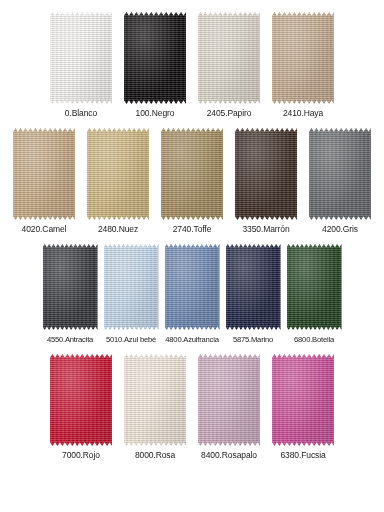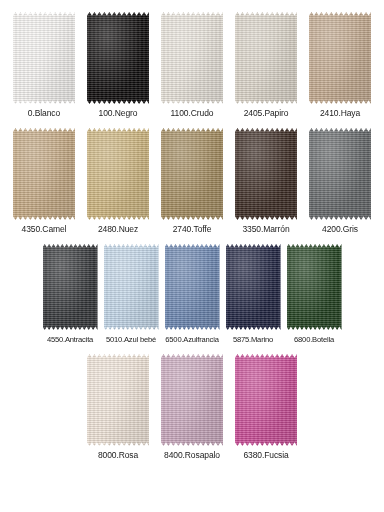--- a/index.html
+++ b/index.html
@@ -133,37 +133,33 @@
 <div class="swatch-row row-5">
       <div class="swatch-cell">
         <div class="swatch-chip" style="background: rgb(244, 242, 240);"></div>
         <div class="swatch-label">0.Blanco</div>
       </div>
       <div class="swatch-cell">
         <div class="swatch-chip" style="background: rgb(13, 11, 11);"></div>
         <div class="swatch-label">100.Negro</div>
       </div>
       <div class="swatch-cell">
-        <div class="swatch-chip" style="background: rgb(232, 227, 218);"></div>
-        <div class="swatch-label">1100.Crudo</div>
-      </div>
-      <div class="swatch-cell">
         <div class="swatch-chip" style="background: rgb(220, 213, 201);"></div>
         <div class="swatch-label">2405.Papiro</div>
       </div>
       <div class="swatch-cell">
         <div class="swatch-chip" style="background: rgb(195, 169, 142);"></div>
         <div class="swatch-label">2410.Haya</div>
       </div>
     </div>
     <div class="row-spacer"></div>
     <div class="swatch-row row-5">
       <div class="swatch-cell">
         <div class="swatch-chip" style="background: rgb(196, 168, 130);"></div>
-        <div class="swatch-label">4350.Camel</div>
+        <div class="swatch-label">4020.Camel</div>
       </div>
       <div class="swatch-cell">
         <div class="swatch-chip" style="background: rgb(205, 181, 126);"></div>
         <div class="swatch-label">2480.Nuez</div>
       </div>
       <div class="swatch-cell">
         <div class="swatch-chip" style="background: rgb(163, 139, 94);"></div>
         <div class="swatch-label">2740.Toffe</div>
       </div>
       <div class="swatch-cell">
@@ -180,34 +176,38 @@
       <div class="swatch-cell">
         <div class="swatch-chip" style="background: rgb(51, 53, 56);"></div>
         <div class="swatch-label">4550.Antracita</div>
       </div>
       <div class="swatch-cell">
         <div class="swatch-chip" style="background: rgb(194, 214, 232);"></div>
         <div class="swatch-label">5010.Azul bebé</div>
       </div>
       <div class="swatch-cell">
         <div class="swatch-chip" style="background: rgb(106, 133, 176);"></div>
-        <div class="swatch-label">6500.Azulfrancia</div>
+        <div class="swatch-label">4800.Azulfrancia</div>
       </div>
       <div class="swatch-cell">
         <div class="swatch-chip" style="background: rgb(30, 34, 64);"></div>
         <div class="swatch-label">5875.Marino</div>
       </div>
       <div class="swatch-cell">
         <div class="swatch-chip" style="background: rgb(32, 64, 30);"></div>
         <div class="swatch-label">6800.Botella</div>
       </div>
     </div>
     <div class="row-spacer"></div>
     <div class="swatch-row row-5">
       <div class="swatch-cell">
+        <div class="swatch-chip" style="background: rgb(200, 16, 46);"></div>
+        <div class="swatch-label">7000.Rojo</div>
+      </div>
+      <div class="swatch-cell">
         <div class="swatch-chip" style="background: rgb(240, 228, 216);"></div>
         <div class="swatch-label">8000.Rosa</div>
       </div>
       <div class="swatch-cell">
         <div class="swatch-chip" style="background: rgb(201, 168, 189);"></div>
         <div class="swatch-label">8400.Rosapalo</div>
       </div>
       <div class="swatch-cell">
         <div class="swatch-chip" style="background: rgb(201, 76, 150);"></div>
         <div class="swatch-label">6380.Fucsia</div>

